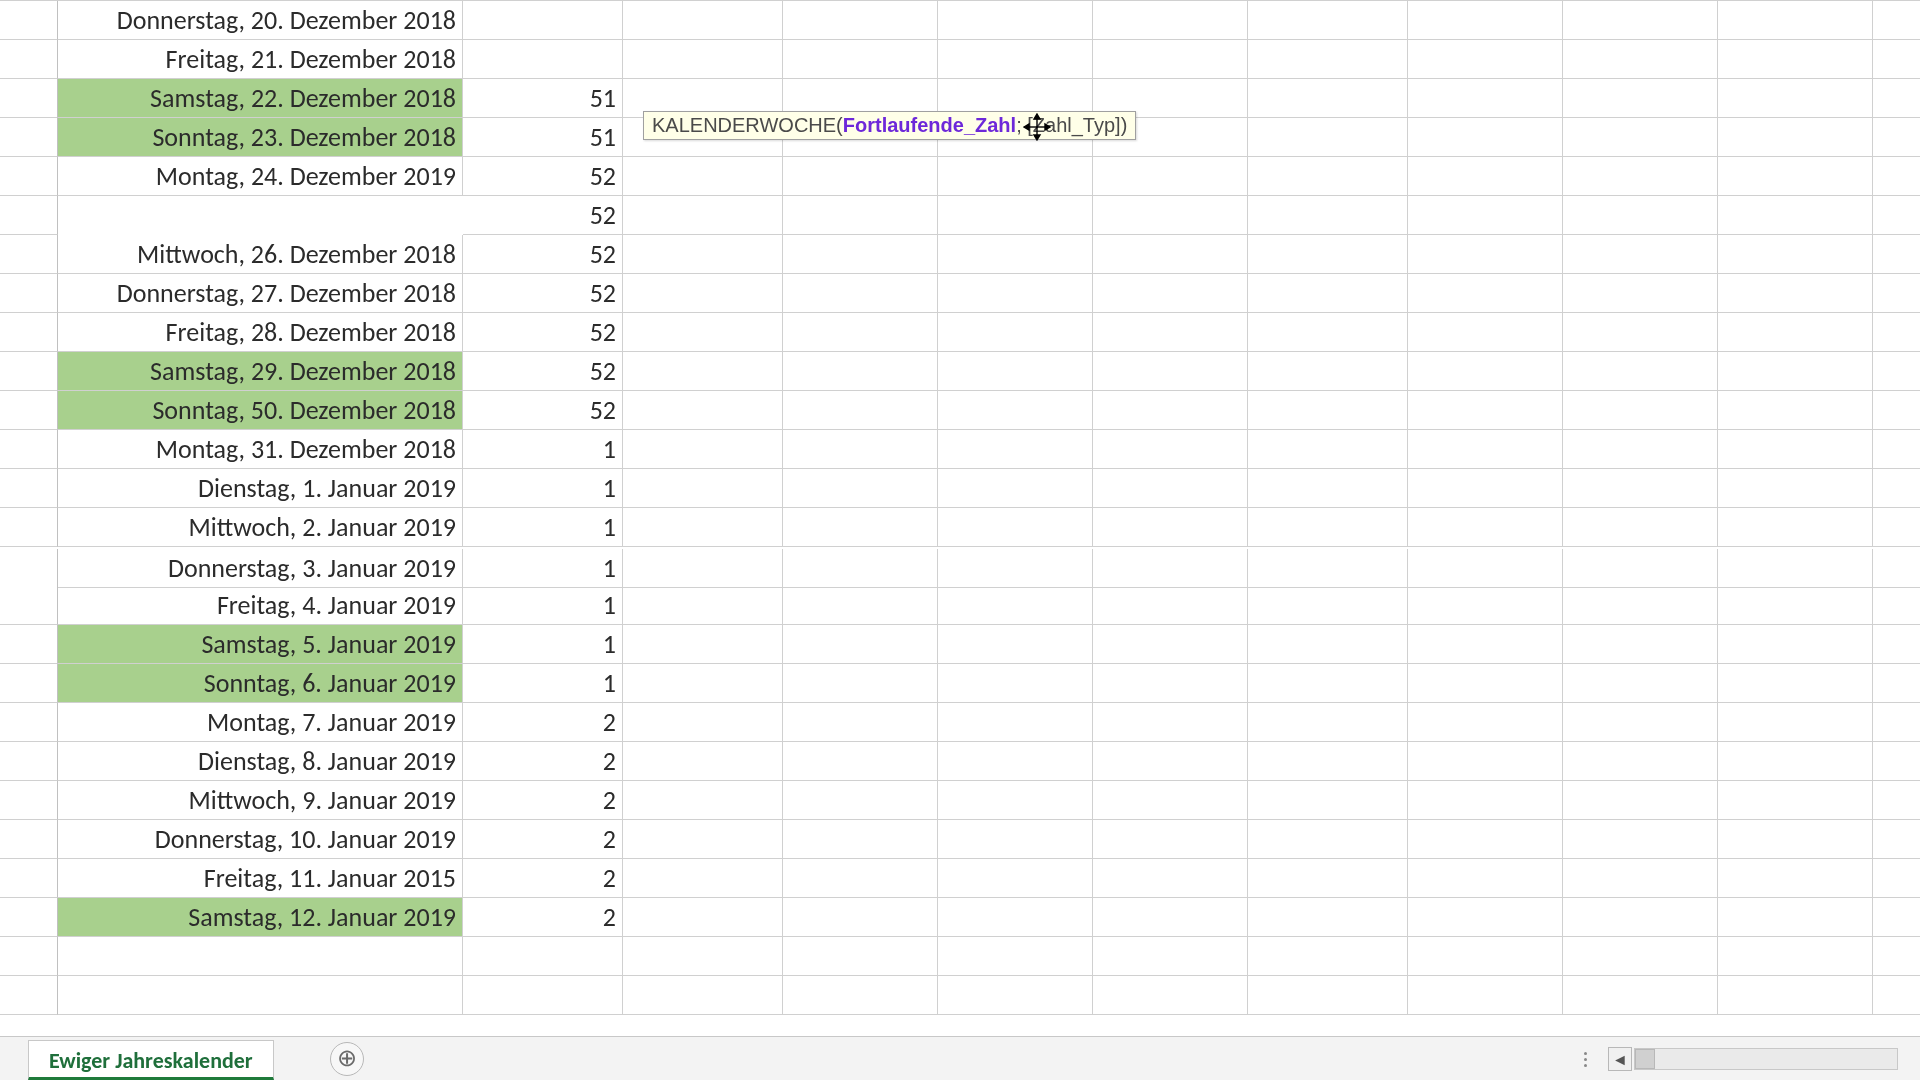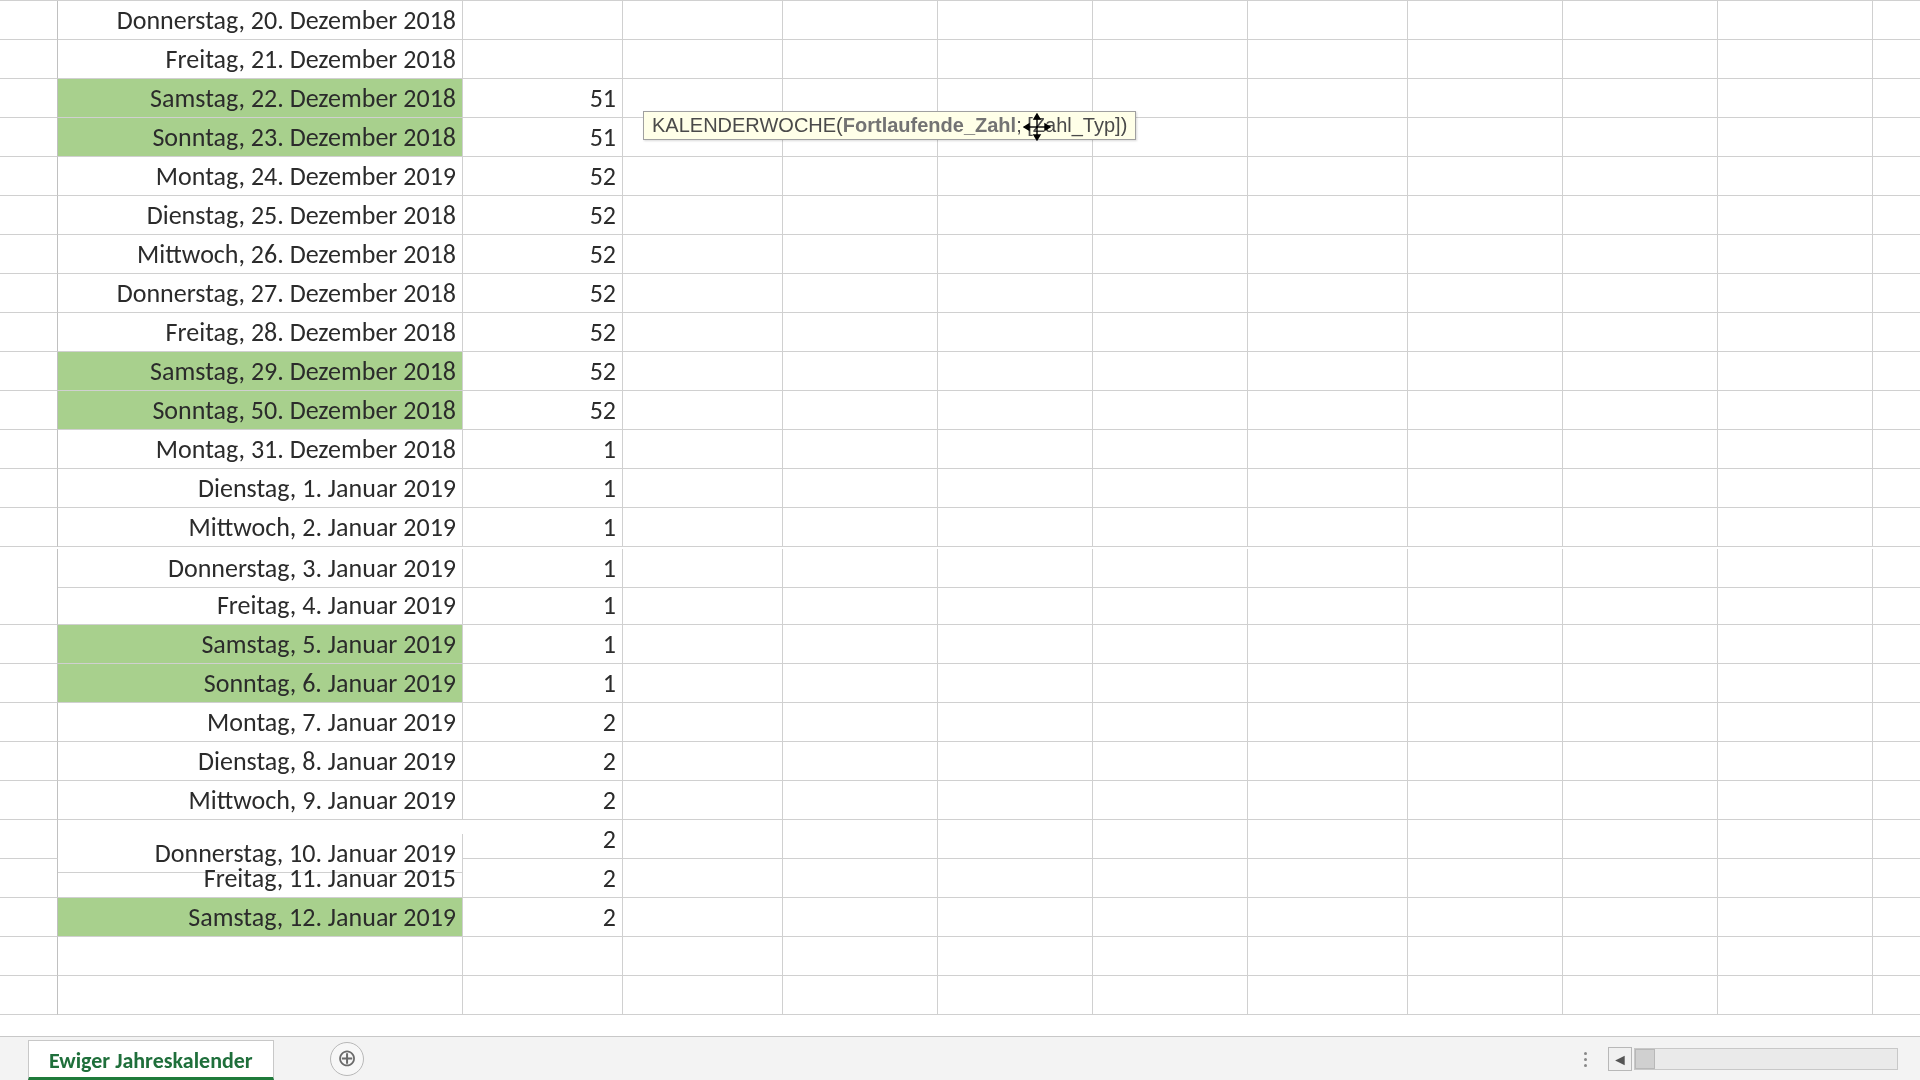--- a/index.html
+++ b/index.html
@@ -92,21 +92,21 @@
     background: #ffffe8;
     border: 1px solid #a0a0a0;
     font-family: Tahoma, Arial, sans-serif;
     font-size: 20px;
     color: #4a4a4a;
     padding: 2px 8px;
     white-space: nowrap;
     z-index: 6;
     box-shadow: 1px 1px 2px rgba(0,0,0,0.15);
   }
-  .tooltip b { font-weight: 700; color: #737373; }
+  .tooltip b { font-weight: 700; color: #6d28d9; }
   .move-cursor {
     position: absolute;
     z-index: 10;
     pointer-events: none;
   }
   .tabs-bar {
     position: absolute;
     left: 0; bottom: 0;
     width: 1920px; height: 44px;
     background: #f3f3f3;
@@ -244,21 +244,20 @@
         <div class="cell col-e" style="left: 938px; width: 155px;"></div>
         <div class="cell col-f" style="left: 1093px; width: 155px;"></div>
         <div class="cell col-g" style="left: 1248px; width: 160px;"></div>
         <div class="cell col-h" style="left: 1408px; width: 155px;"></div>
         <div class="cell col-i" style="left: 1563px; width: 155px;"></div>
         <div class="cell col-j" style="left: 1718px; width: 155px;"></div>
         <div class="cell col-k" style="left: 1873px; width: 200px;"></div>
       </div>
       <div class="row" style="top: 195px;">
         <div class="cell col-row-header" style="left: 0px; width: 58px;"></div>
-        <div class="cell col-date" style="left: 58px; width: 405px;">Dienstag, 25. Dezember 2018</div>
         <div class="cell col-week" style="left: 463px; width: 160px;">52</div>
         <div class="cell col-edit" style="left: 623px; width: 160px;"></div>
         <div class="cell col-d" style="left: 783px; width: 155px;"></div>
         <div class="cell col-e" style="left: 938px; width: 155px;"></div>
         <div class="cell col-f" style="left: 1093px; width: 155px;"></div>
         <div class="cell col-g" style="left: 1248px; width: 160px;"></div>
         <div class="cell col-h" style="left: 1408px; width: 155px;"></div>
         <div class="cell col-i" style="left: 1563px; width: 155px;"></div>
         <div class="cell col-j" style="left: 1718px; width: 155px;"></div>
         <div class="cell col-k" style="left: 1873px; width: 200px;"></div>
@@ -468,21 +467,21 @@
         <div class="cell col-e" style="left: 938px; width: 155px;"></div>
         <div class="cell col-f" style="left: 1093px; width: 155px;"></div>
         <div class="cell col-g" style="left: 1248px; width: 160px;"></div>
         <div class="cell col-h" style="left: 1408px; width: 155px;"></div>
         <div class="cell col-i" style="left: 1563px; width: 155px;"></div>
         <div class="cell col-j" style="left: 1718px; width: 155px;"></div>
         <div class="cell col-k" style="left: 1873px; width: 200px;"></div>
       </div>
       <div class="row" style="top: 819px;">
         <div class="cell col-row-header" style="left: 0px; width: 58px;"></div>
-        <div class="cell col-date" style="left: 58px; width: 405px; margin-top: 14px;">Donnerstag, 10. Januar 2019</div>
+        <div class="cell col-date" style="left: 58px; width: 405px;">Donnerstag, 10. Januar 2019</div>
         <div class="cell col-week" style="left: 463px; width: 160px;">2</div>
         <div class="cell col-edit" style="left: 623px; width: 160px;"></div>
         <div class="cell col-d" style="left: 783px; width: 155px;"></div>
         <div class="cell col-e" style="left: 938px; width: 155px;"></div>
         <div class="cell col-f" style="left: 1093px; width: 155px;"></div>
         <div class="cell col-g" style="left: 1248px; width: 160px;"></div>
         <div class="cell col-h" style="left: 1408px; width: 155px;"></div>
         <div class="cell col-i" style="left: 1563px; width: 155px;"></div>
         <div class="cell col-j" style="left: 1718px; width: 155px;"></div>
         <div class="cell col-k" style="left: 1873px; width: 200px;"></div>

